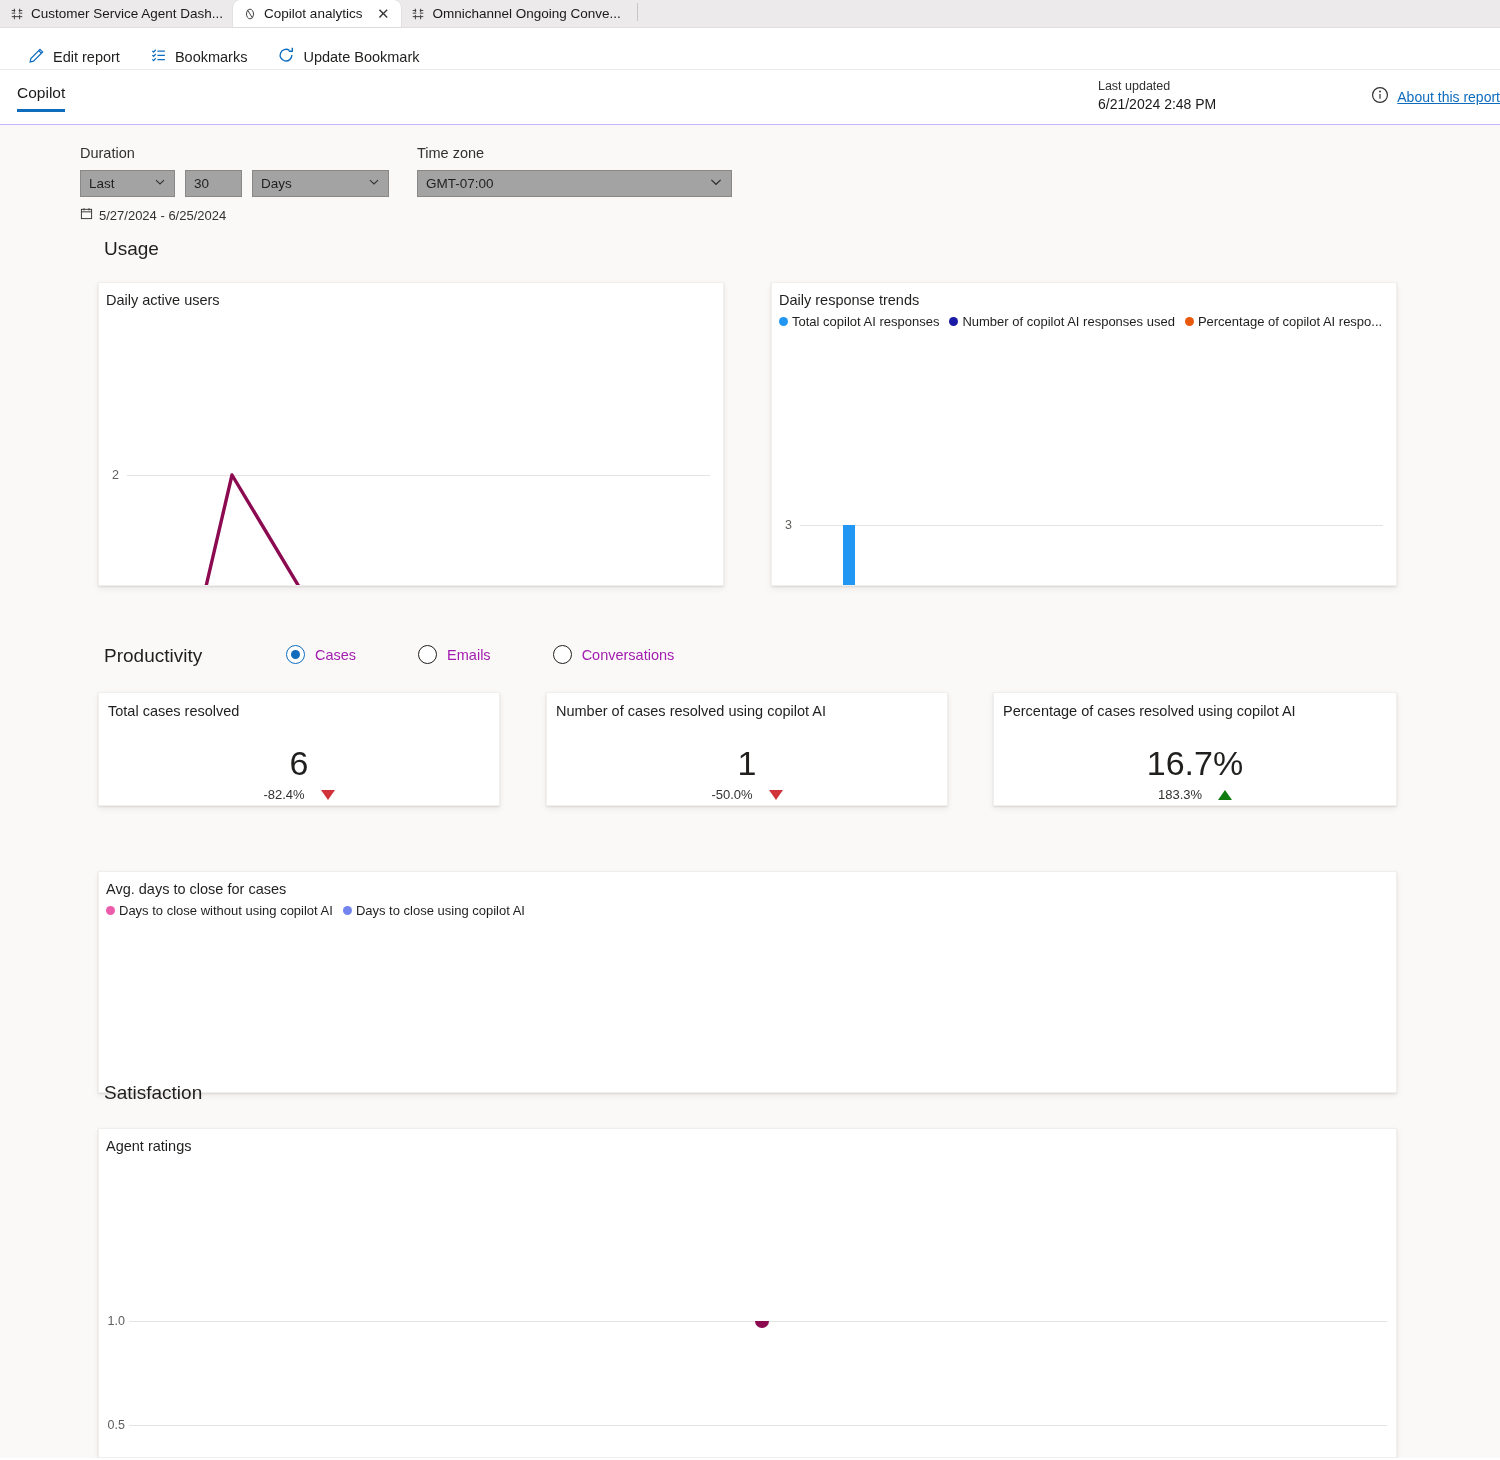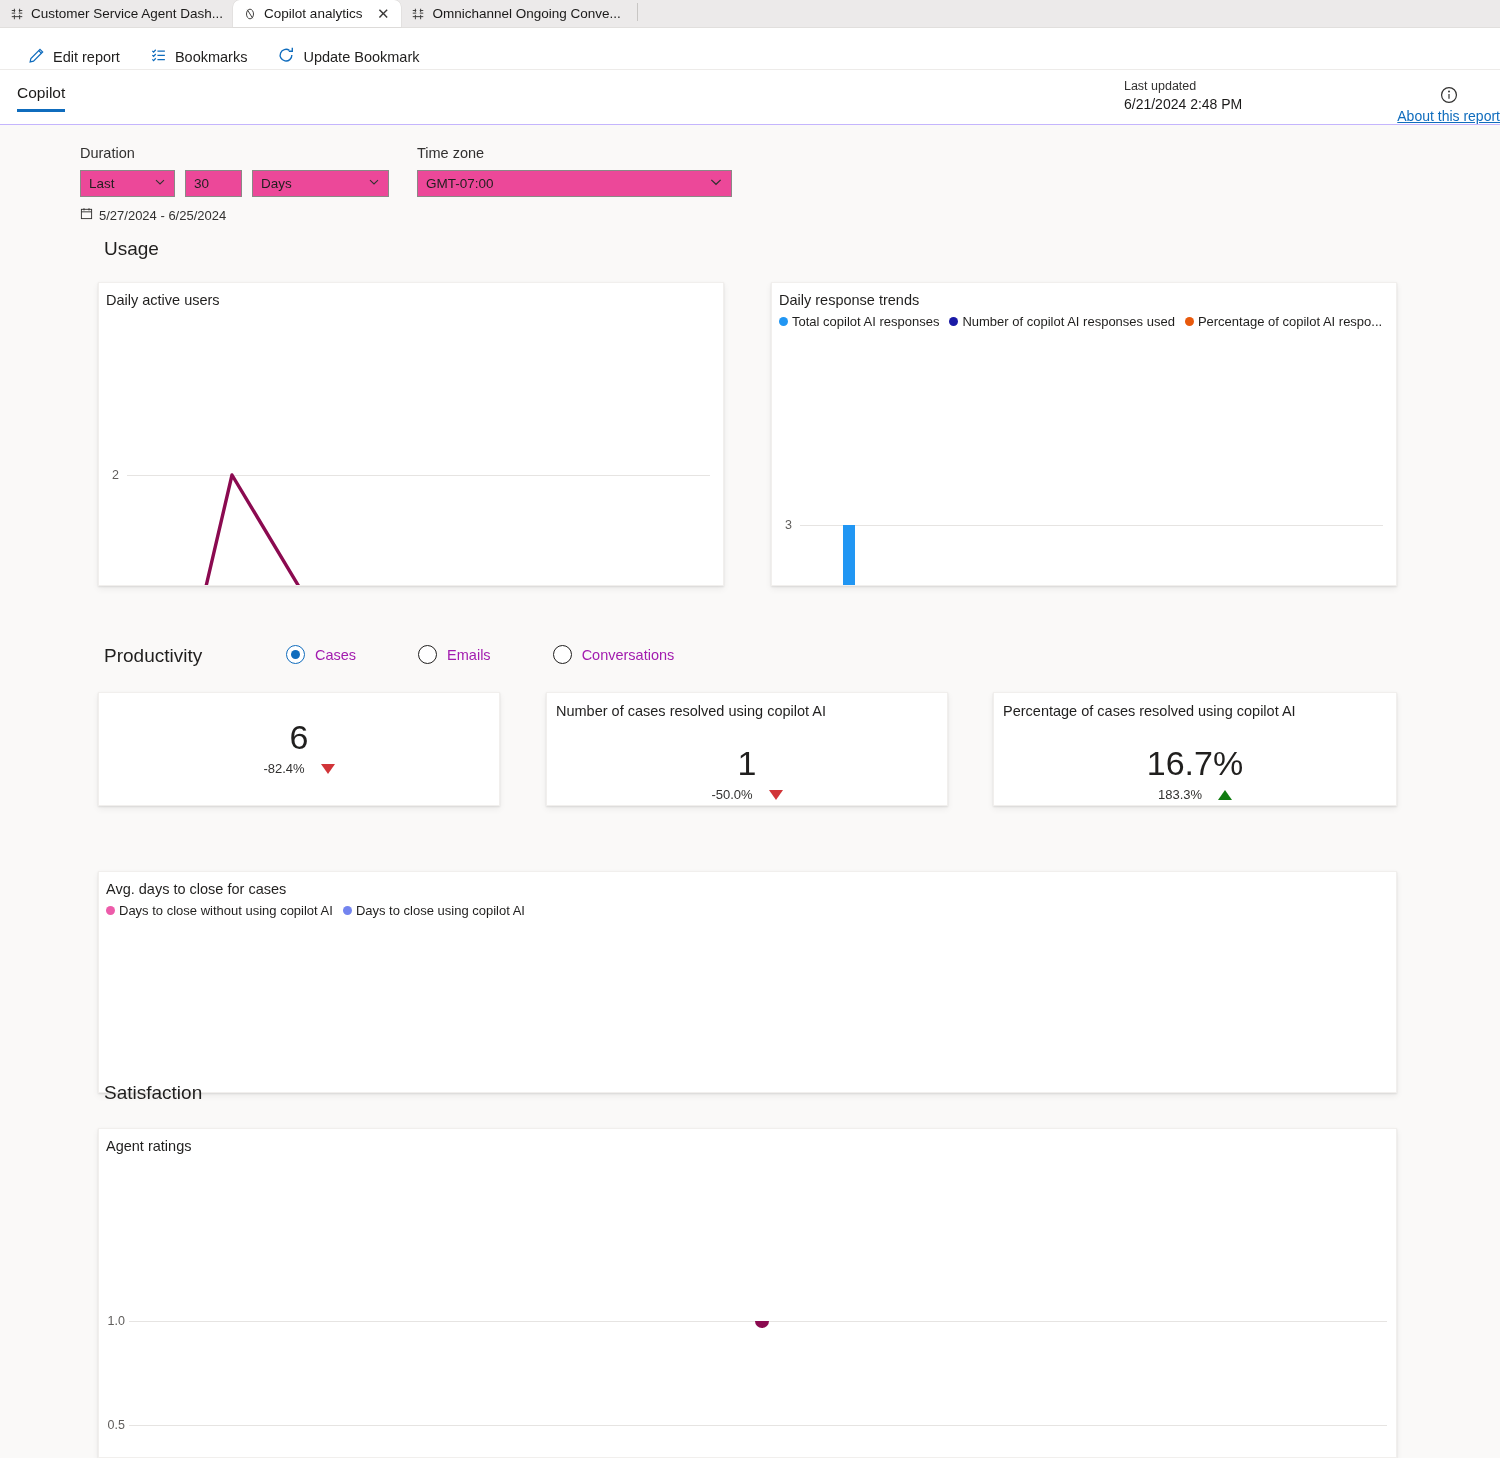--- a/index.html
+++ b/index.html
@@ -104,24 +104,23 @@
     position: absolute;
     right: 0; top: 8px;
     display: flex;
     align-items: flex-start;
     gap: 0;
   }
   .lastupdated { text-align: left; }
   .lastupdated .lu-label { font-size: 12.5px; color: #323130; line-height: 17px; }
   .lastupdated .lu-value { font-size: 14px; color: #1b1a19; line-height: 19px; }
   .aboutlink {
-    display: flex; align-items: center; 
+    display: flex; align-items: center; gap: 8px;
     margin-left: 155px; margin-top: 8px;
     white-space: nowrap;
-    flex-direction: column;
   }
   .aboutlink a {
     color: #0f6cbd; font-size: 14px; text-decoration: underline; cursor: pointer;
   }
 
   
   .canvas {
     background: #faf9f8;
     width: 1500px;
     height: 1333px;
@@ -131,21 +130,21 @@
 
   
   .filters { position: absolute; left: 80px; top: 20px; }
   .filterrow { display: flex; align-items: flex-end; gap: 0; }
   .fgroup { display: flex; flex-direction: column; }
   .flabel { font-size: 14.5px; color: #323130; margin-bottom: 9px; }
   .controls { display: flex; gap: 10px; }
   .ctl {
     height: 27px;
     border: 1px solid #8a8886;
-    background: #ec4899;
+    background: #a3a3a3;
     font-size: 13.5px;
     color: #201f1e;
     display: flex;
     align-items: center;
     padding: 0 8px;
     cursor: pointer;
   }
   .ctl .cval { flex: 1 1 auto; }
   .chev { margin-left: 6px; flex: 0 0 auto; }
   .ctl-last { width: 95px; }
@@ -433,20 +432,21 @@
       <span class="rc"></span>
       <span class="rlabel">Emails</span>
     </label>
     <label class="radio">
       <span class="rc"></span>
       <span class="rlabel">Conversations</span>
     </label>
   </div>
 
   <div class="card" style="left:98px; top:567px; width:402px; height:114px;">
+    <div class="kpi-title">Total cases resolved</div>
     <div class="kpi-value">6</div>
     <div class="kpi-delta">
       <span>-82.4%</span>
       <span class="tri-down"></span>
     </div>
   </div>
 
   <div class="card" style="left:546px; top:567px; width:402px; height:114px;">
     <div class="kpi-title">Number of cases resolved using copilot AI</div>
     <div class="kpi-value">1</div>

